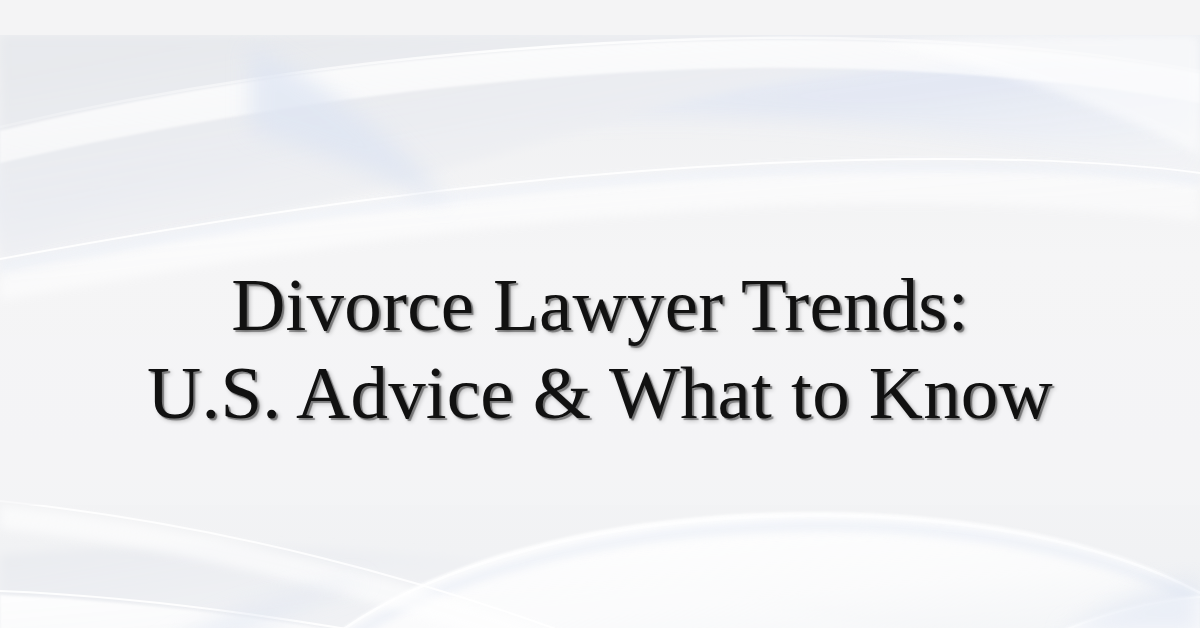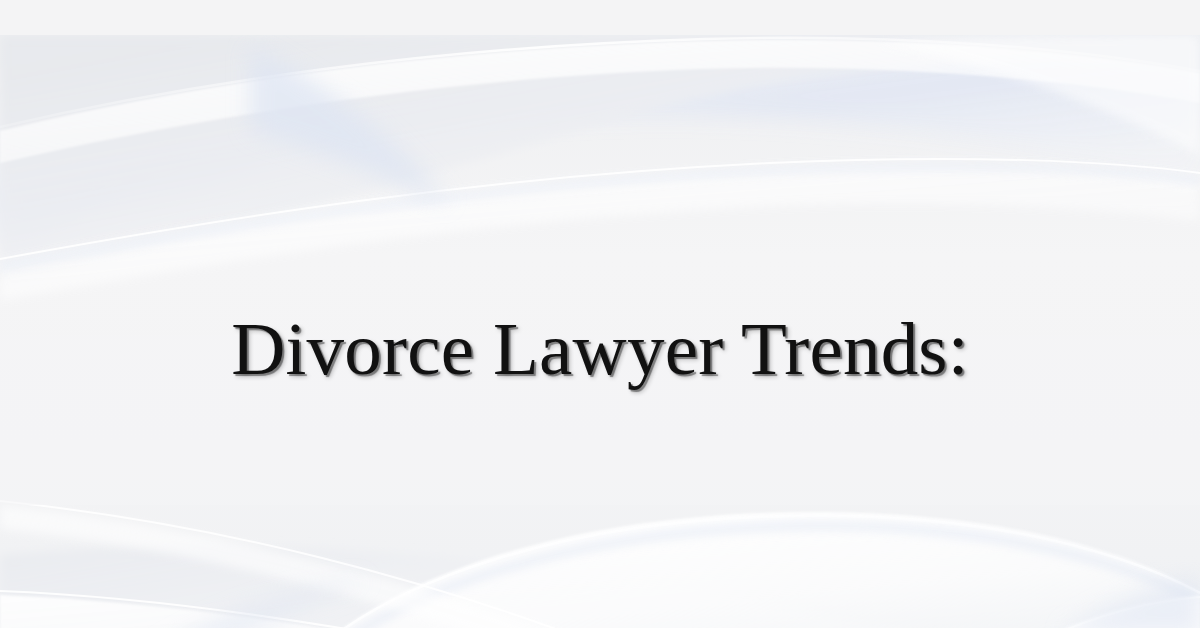--- a/index.html
+++ b/index.html
@@ -171,15 +171,16 @@
 
     <path d="M140,628 C200,586 280,556 370,544 C300,572 230,602 190,628 Z" fill="#dfe5f2" opacity="0.6" filter="url(#bigBlur)"></path>
 
     <path d="M1060,600 C1110,566 1160,548 1200,542 L1200,600 Z" fill="#dde4f2" opacity="0.55" filter="url(#bigBlur)"></path>
 
     <rect x="0" y="300" width="1200" height="170" fill="#f4f4f5" opacity="0.55"></rect>
   </svg>
 
   <div id="headline-block">
     <span class="headline-line">Divorce Lawyer Trends:</span>
+    <span class="headline-line">U.S. Advice &amp; What to Know</span>
   </div>
 
 </div>
 
 </body></html>

